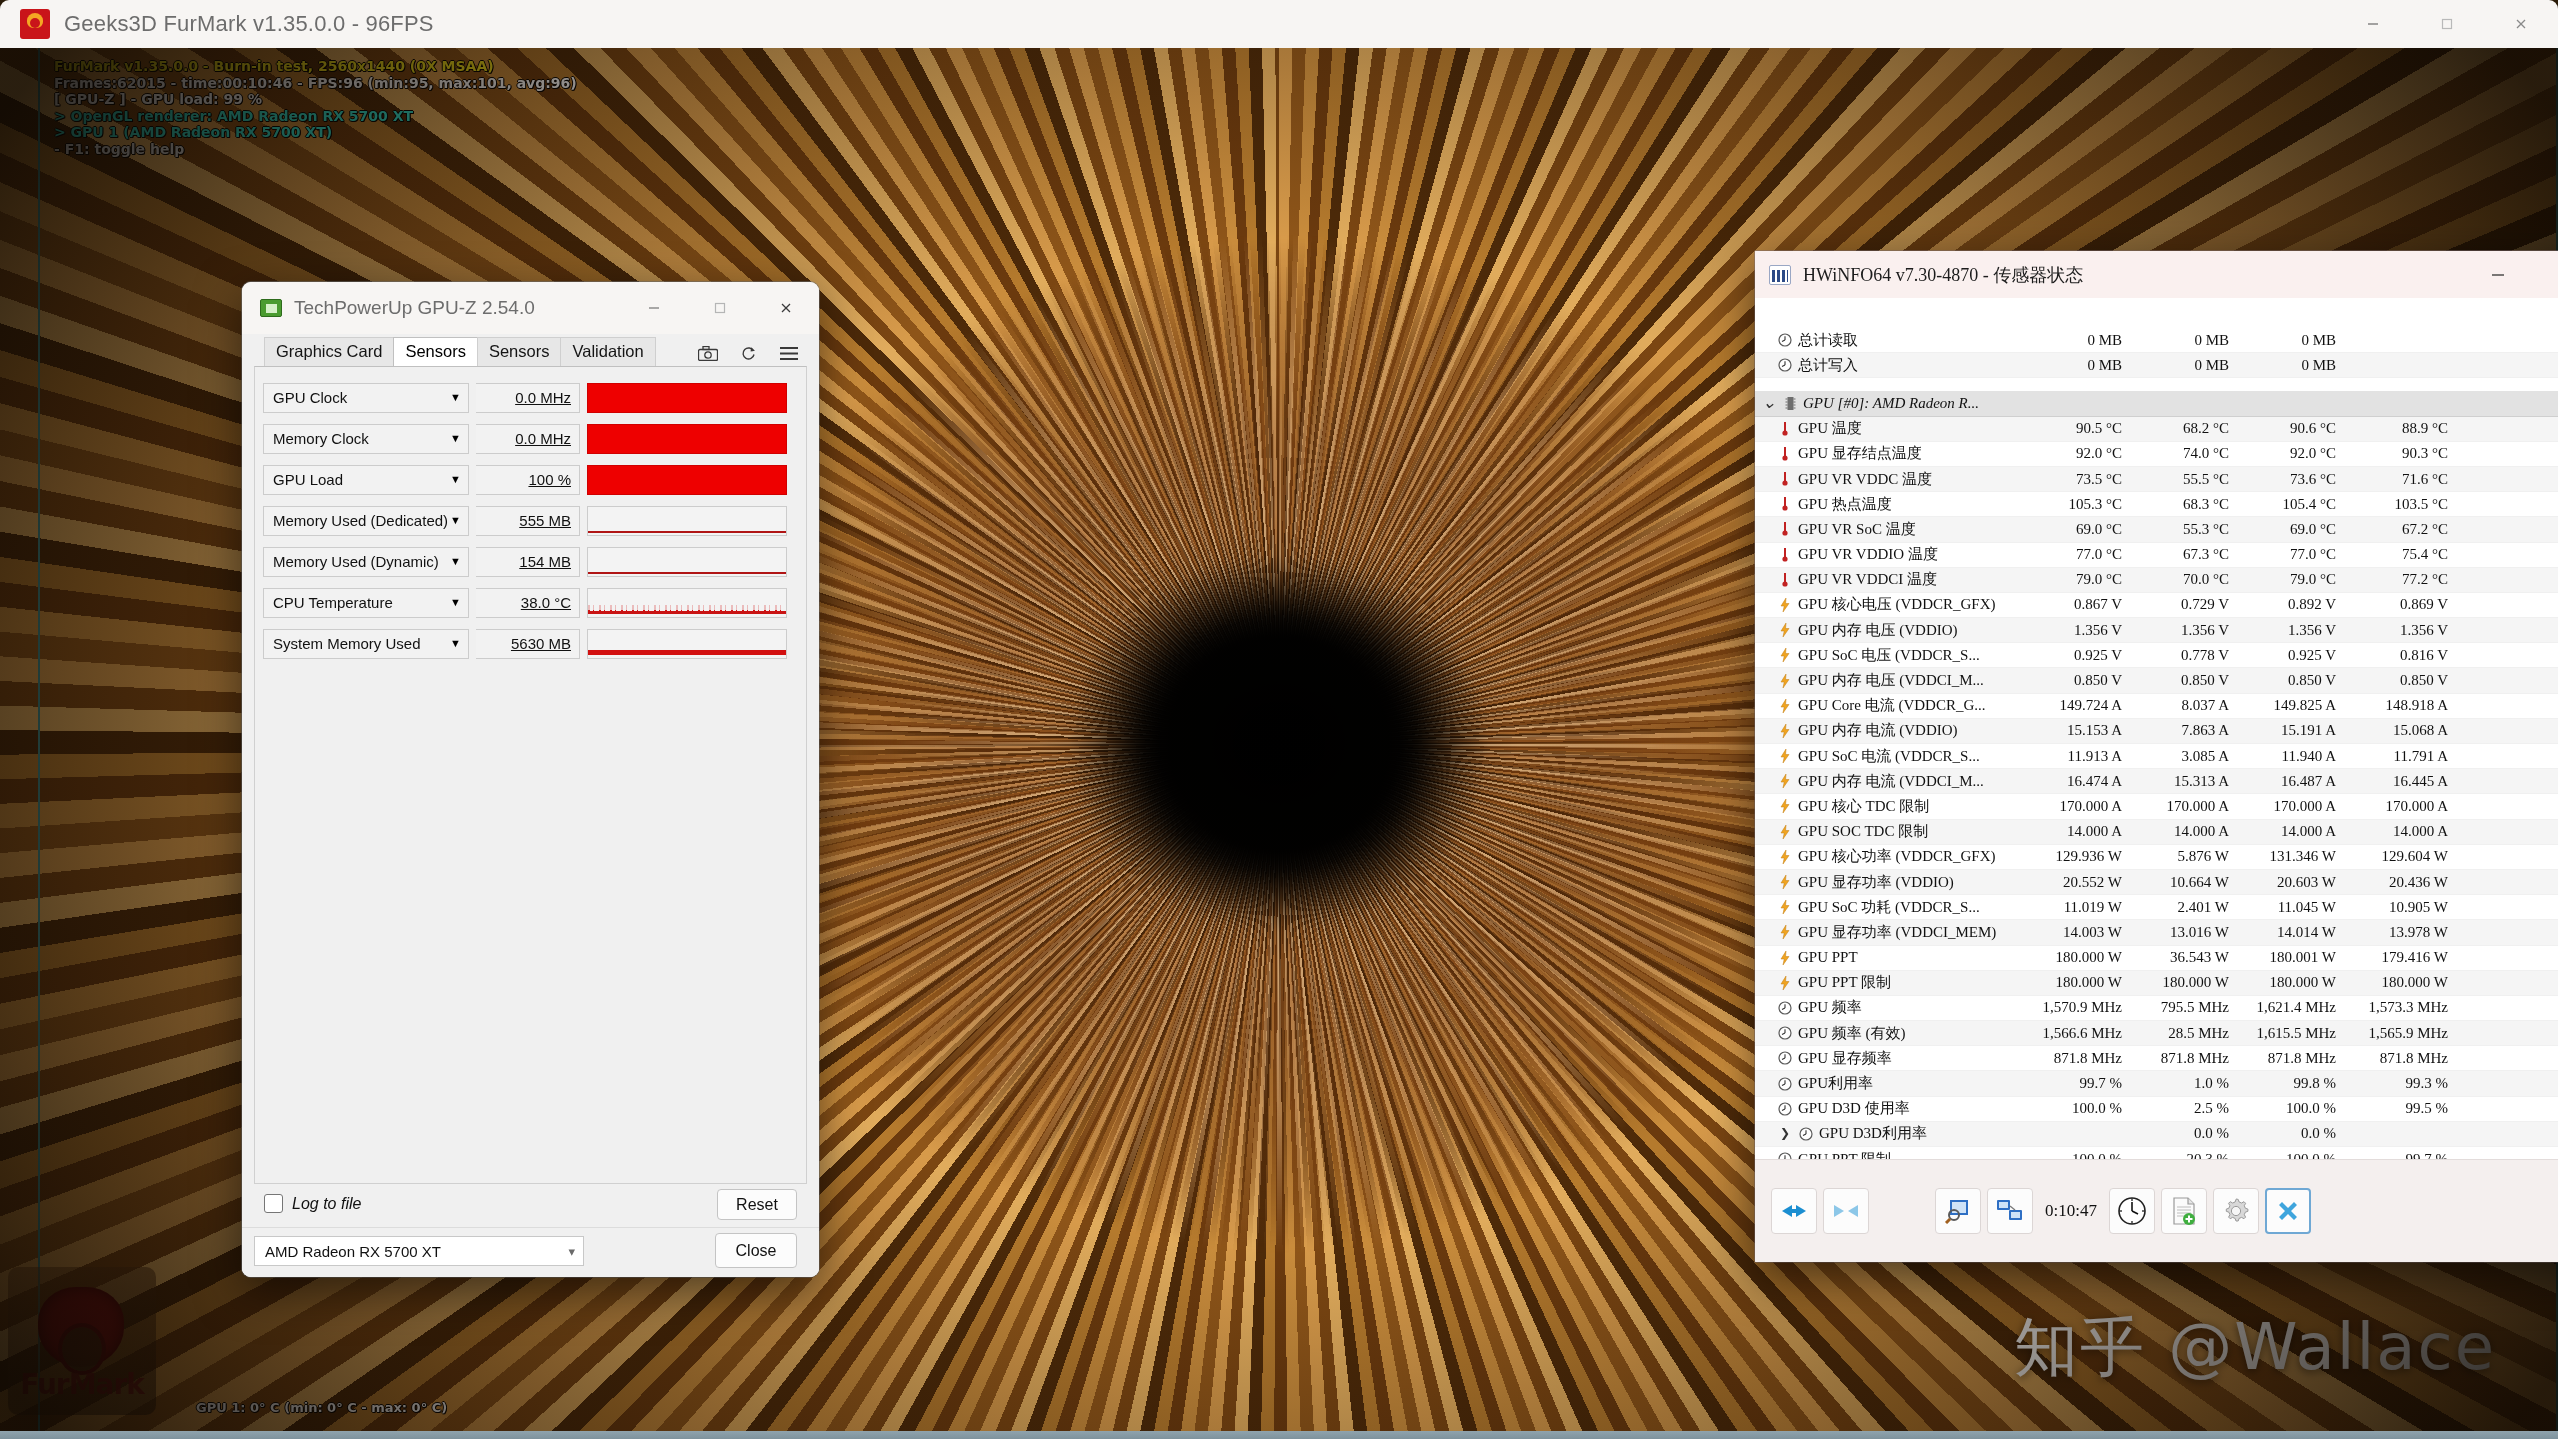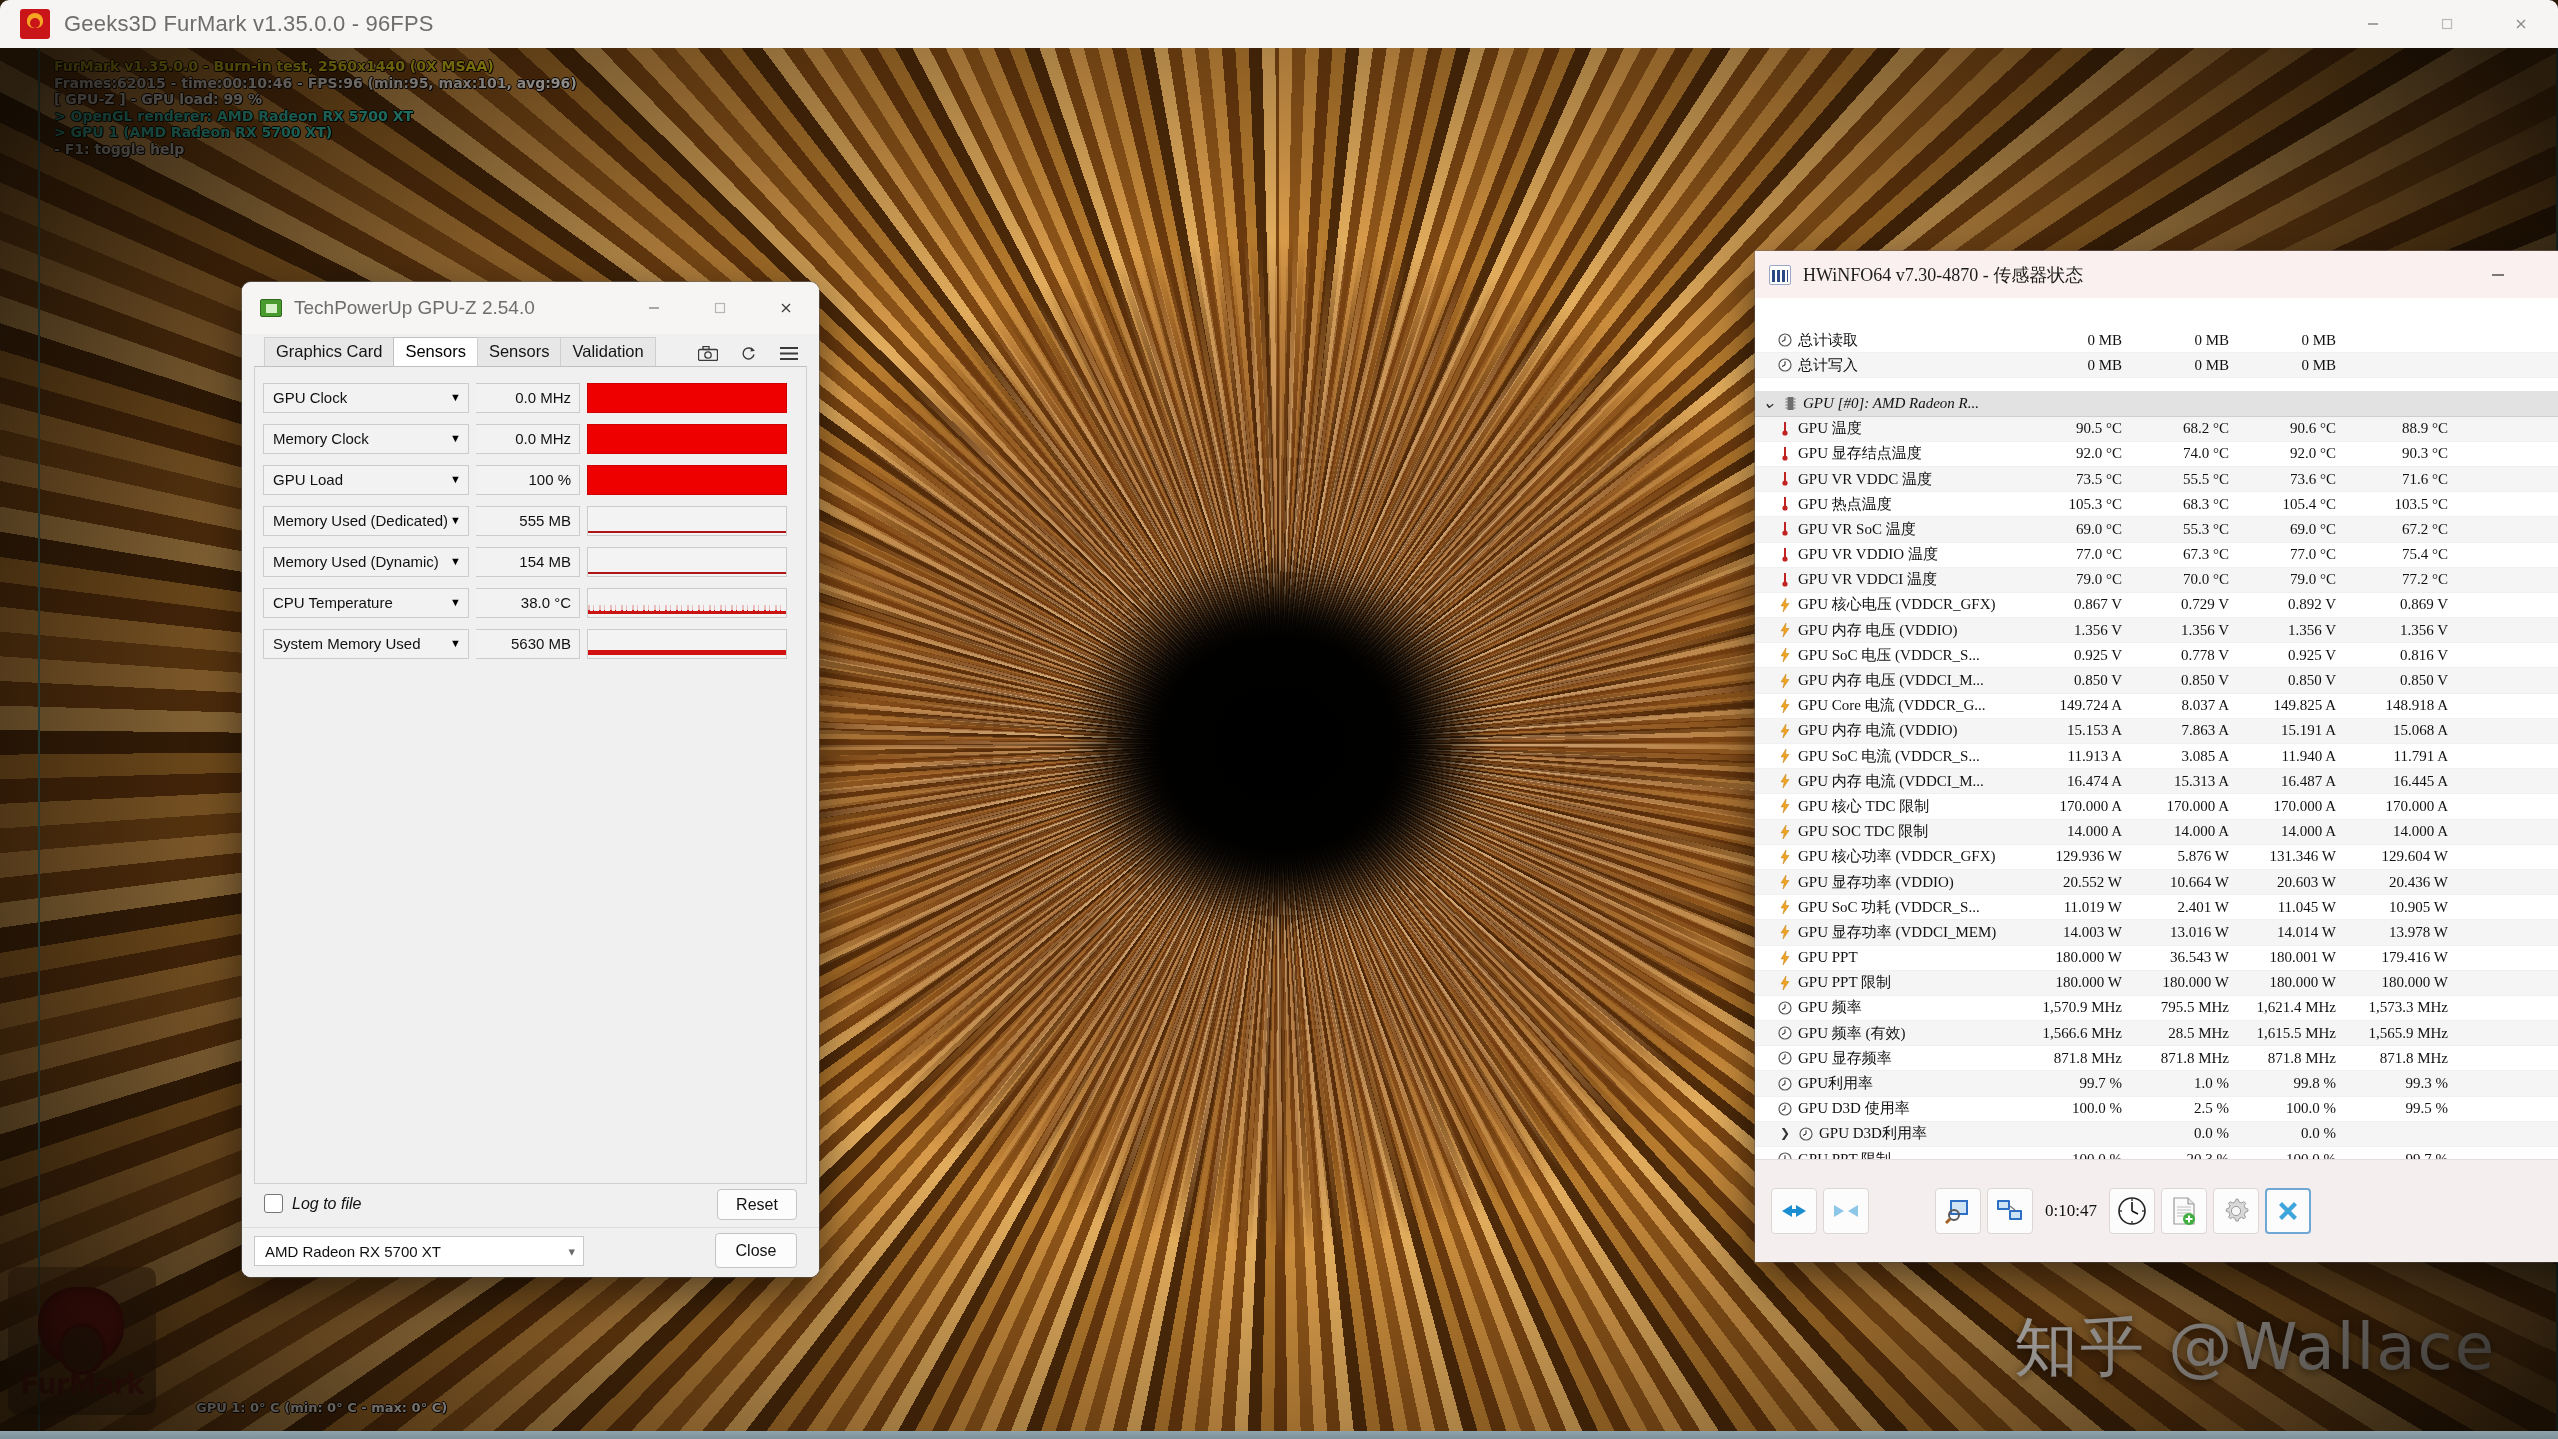--- a/index.html
+++ b/index.html
@@ -203,20 +203,21 @@
     display: flex; align-items: center; justify-content: space-between;
     padding: 0 7px 0 9px; font-size: 15px; color: #111;
   }
   .caret { font-size: 11px; color: #000; line-height: 1; }
   .sensor-value {
     width: 104px; height: 30px; background: #f2f2f2;
     border: 1px solid #cccccc; border-left: none;
     display: flex; align-items: center; justify-content: flex-end;
     padding-right: 8px; font-size: 15px; color: #111;
     margin-left: 7px;
+    text-decoration: underline;
   }
   .sensor-graph {
     width: 200px; height: 30px; background: #f3f3f3;
     border: 1px solid #cccccc; margin-left: 7px; position: relative; overflow: hidden;
   }
   .sensor-graph.full { background: #ee0000; border-color: #d00000; }
   .sensor-graph .line-bottom {
     position:absolute; left:0; right:0; bottom:2px; height:2px; background:#b01515;
   }
   .sensor-graph .line-bottom.thick { height:5px; bottom:3px; background:#d21010; }

